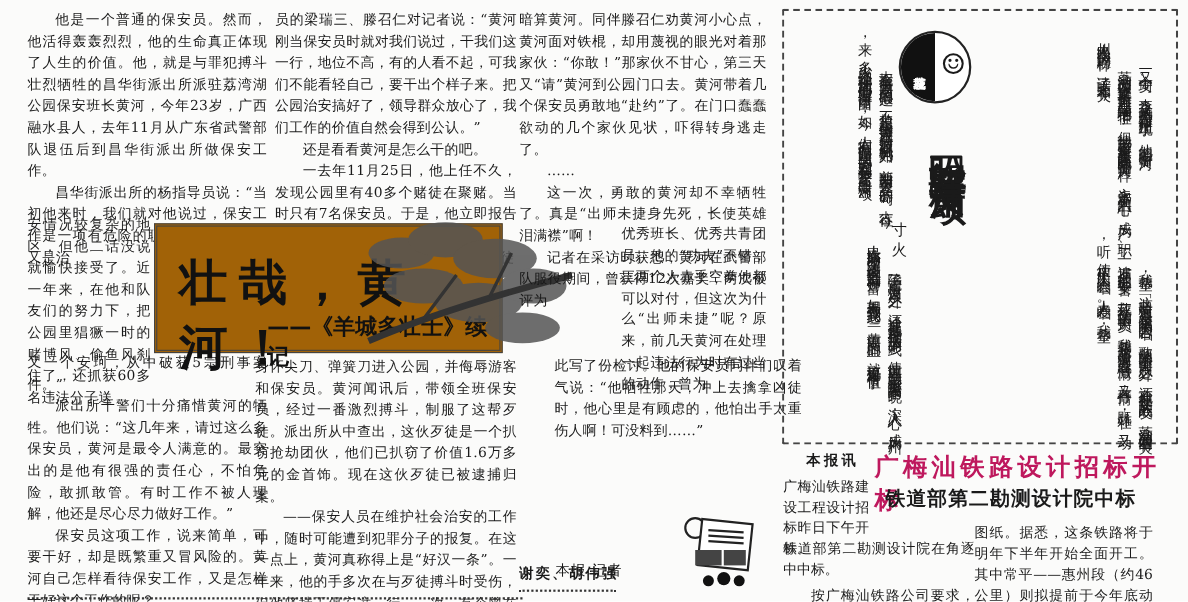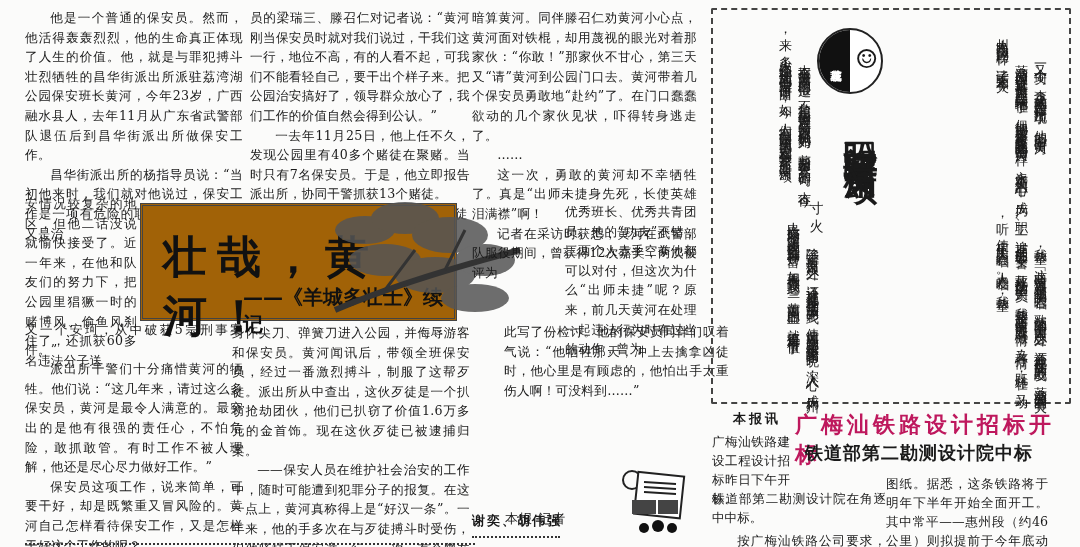--- a/index.html
+++ b/index.html
@@ -55,20 +55,21 @@
   </div>
   <div class="col" style="left:25px;top:320px;width:218px;">
     <p class="noind">又一个安珂，从中破获5宗刑事案件。”</p>
     <p>派出所干警们十分痛惜黄河的牺牲。他们说：“这几年来，请过这么多保安员，黄河是最令人满意的。最突出的是他有很强的责任心，不怕危险，敢抓敢管。有时工作不被人理解，他还是尽心尽力做好工作。”</p>
     <p>保安员这项工作，说来简单，可要干好，却是既繁重又冒风险的。黄河自己怎样看待保安工作，又是怎样干好这个工作的呢？</p>
 
   </div>
 
   <div class="col" style="left:250px;top:8px;width:220px;">
     <p class="noind">员的梁瑞三、滕召仁对记者说：“黄河刚当保安员时就对我们说过，干我们这一行，地位不高，有的人看不起，可我们不能看轻自己，要干出个样子来。把公园治安搞好了，领导群众放心了，我们工作的价值自然会得到公认。”</p>
+    <p>还是看看黄河是怎么干的吧。</p>
     <p>一去年11月25日，他上任不久，发现公园里有40多个赌徒在聚赌。当时只有7名保安员。于是，他立即报告派出所，协同干警抓获13个赌徒。</p>
     <p>——今年8月4日，张震等6名歹徒</p>
   </div>
   <div class="col" style="left:232px;top:323px;width:238px;">
     <p class="noind">身怀尖刀、弹簧刀进入公园，并侮辱游客和保安员。黄河闻讯后，带领全班保安员，经过一番激烈搏斗，制服了这帮歹徒。派出所从中查出，这伙歹徒是一个扒窃抢劫团伙，他们已扒窃了价值1.6万多元的金首饰。现在这伙歹徒已被逮捕归案。</p>
     <p>——保安人员在维护社会治安的工作中，随时可能遭到犯罪分子的报复。在这一点上，黄河真称得上是“好汉一条”。一年来，他的手多次在与歹徒搏斗时受伤，但他坚持干保安这一行。一次，有个曾在公园里干违法行为的人受到黄河教育后，怀恨在心，隔天夜里带着一根铁棍，想</p>
   </div>
 
   <div class="title-box">
     <div class="title-main">壮哉，黄河！</div>

